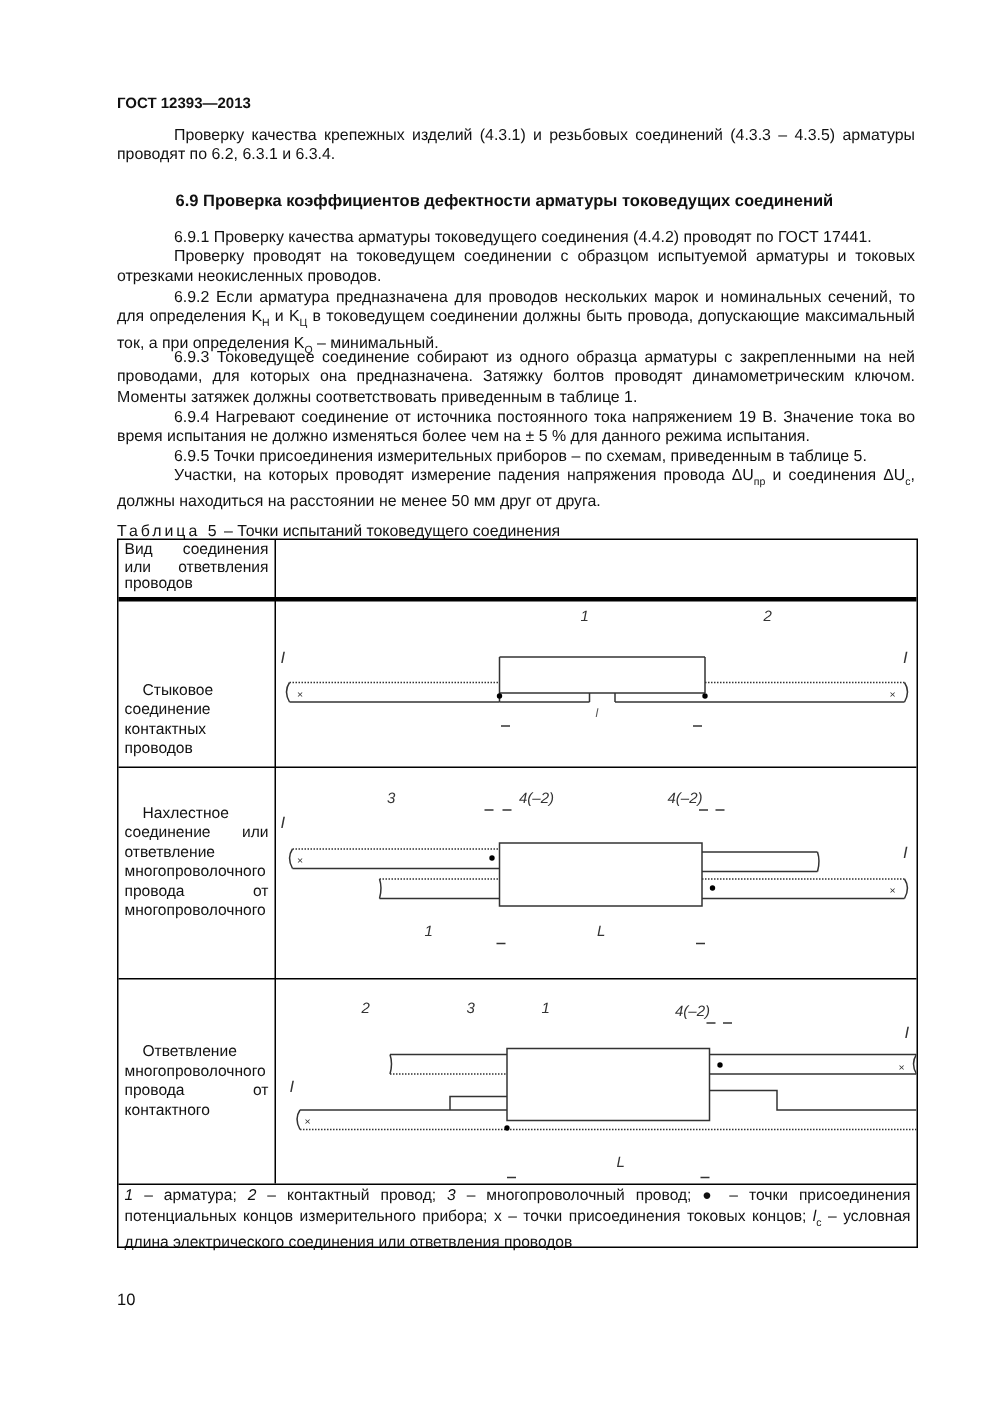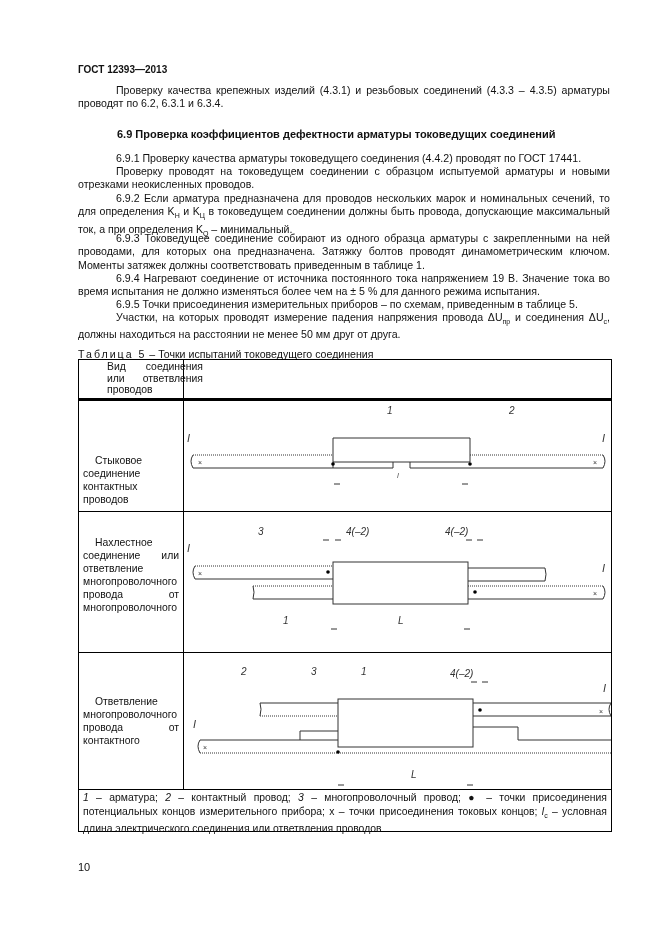--- a/index.html
+++ b/index.html
@@ -8,39 +8,39 @@
   .hdr { position:absolute; left:78px; top:64px; font-size:10px; font-weight:bold; }
   .p { position:absolute; left:78px; width:532px; font-size:10.6px; line-height:13.3px; text-align:justify; }
   .ind { text-indent:38px; }
   .h69 { position:absolute; left:117px; top:128px; font-size:11px; font-weight:bold; }
   .cap { position:absolute; left:78px; top:348px; font-size:10.6px; }
   .cap .sp { letter-spacing:2px;margin-top:48px; }
   .tbl { position:absolute; left:78px; top:359px; width:534px; height:473px; border:1px solid #000; box-sizing:border-box; }
   .vline { position:absolute; left:104px; top:0; width:1px; height:429px; background:#000; }
   .hline { position:absolute; left:0; width:100%; background:#000; }
   .cell-l { position:absolute; left:4px; width:96px; font-size:10.4px; line-height:13px; text-align:justify; }
-  .hd-l { top:1px; line-height:11.5px;margin-left:24px; }
+  .hd-l { top:1px; line-height:11.5px; }
   .hd-r { position:absolute; left:105px; width:427px; top:12px; text-align:center; font-size:10.4px; }
   .note { position:absolute; left:4px; top:431px; width:524px; font-size:10.4px; line-height:13.5px; text-align:justify; }
   .pg { position:absolute; left:78px; top:861px; font-size:11px; }
   svg { position:absolute; }
   .it { font-style:italic; }
   sub { font-size:7px; }
 </style>
 </head>
 <body>
 
 <div class="hdr">ГОСТ 12393—2013</div>
 
 <div class="p ind" style="top:84px;">Проверку качества крепежных изделий (4.3.1) и резьбовых соединений (4.3.3 – 4.3.5) арматуры проводят по 6.2, 6.3.1 и 6.3.4.</div>
 
 <div class="h69">6.9 Проверка коэффициентов дефектности арматуры токоведущих соединений</div>
 
 <div class="p ind" style="top:152px;">6.9.1 Проверку качества арматуры токоведущего соединения (4.4.2) проводят по ГОСТ 17441.</div>
-<div class="p ind" style="top:165px;">Проверку проводят на токоведущем соединении с образцом испытуемой арматуры и новыми отрезками неокисленных проводов.</div>
+<div class="p ind" style="top:165px;">Проверку проводят на токоведущем соединении с образцом испытуемой арматуры и токовых отрезками неокисленных проводов.</div>
 <div class="p ind" style="top:192px;"><span>6.9.2 Если арматура предназначена для проводов нескольких марок и номинальных сечений, то для определения K</span><sub>Н</sub><span> и K</span><sub>Ц</sub><span> в токоведущем соединении должны быть провода, допускающие максимальный ток, а при определения K</span><sub>Q</sub><span> – минимальный.</span></div>
 <div class="p ind" style="top:232px;">6.9.3 Токоведущее соединение собирают из одного образца арматуры с закрепленными на ней проводами, для которых она предназначена. Затяжку болтов проводят динамометрическим ключом. Моменты затяжек должны соответствовать приведенным в таблице 1.</div>
 <div class="p ind" style="top:272px;">6.9.4 Нагревают соединение от источника постоянного тока напряжением 19 В. Значение тока во время испытания не должно изменяться более чем на ± 5 % для данного режима испытания.</div>
 <div class="p ind" style="top:298px;">6.9.5 Точки присоединения измерительных приборов – по схемам, приведенным в таблице 5.</div>
 <div class="p ind" style="top:311px;"><span>Участки, на которых проводят измерение падения напряжения провода ΔU</span><sub>пр</sub><span> и соединения ΔU</span><sub>с</sub><span>, должны находиться на расстоянии не менее 50 мм друг от друга.</span></div>
 
 <div class="cap"><span class="sp">Таблица 5</span><span> – Точки испытаний токоведущего соединения</span></div>
 
 <div class="tbl">
   <div class="vline"></div>

